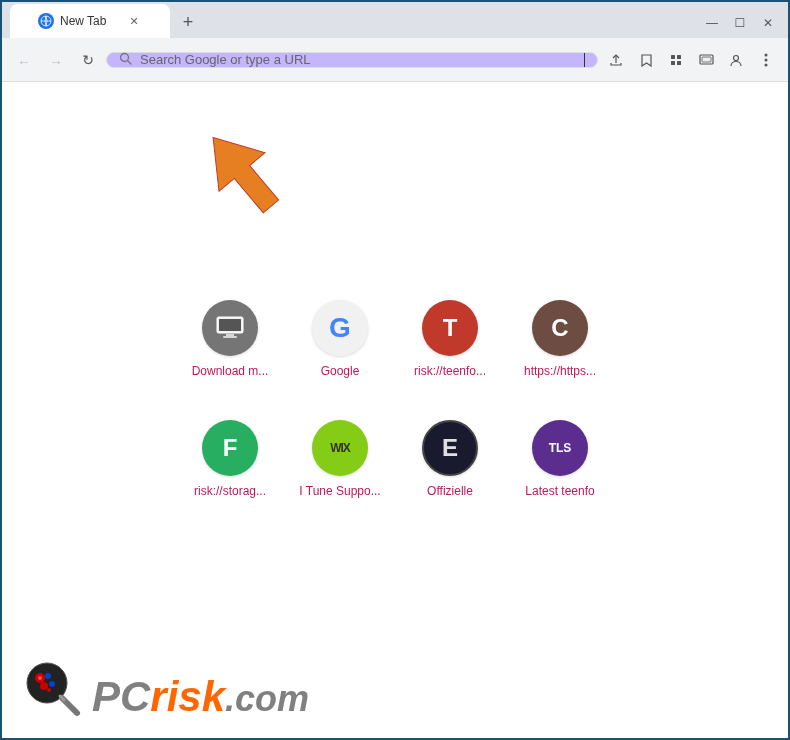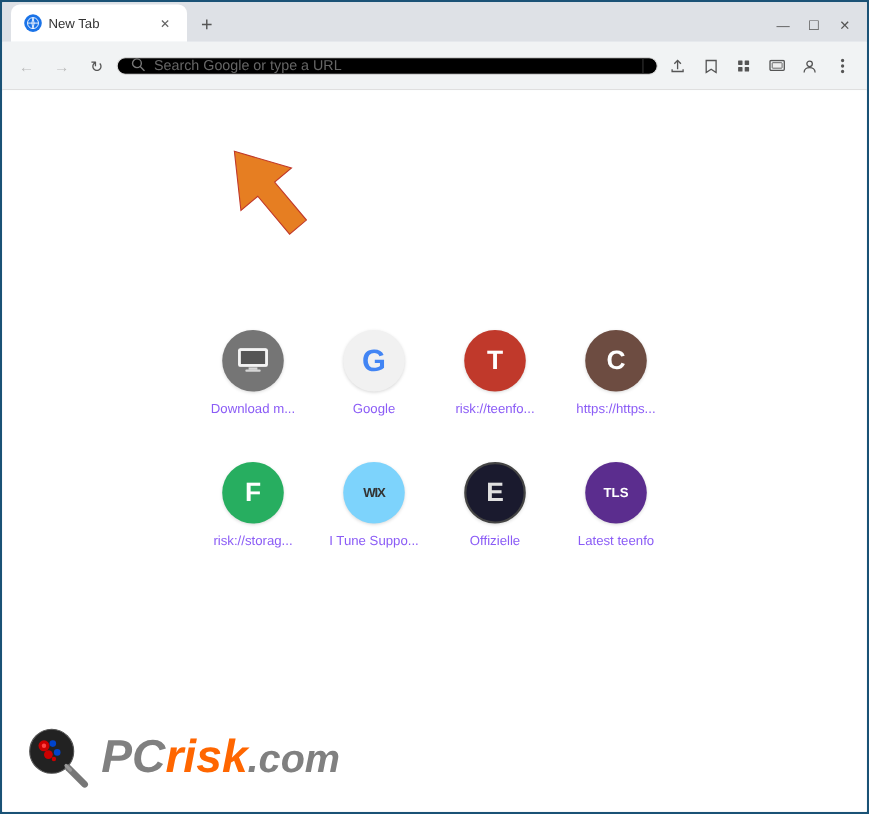--- a/index.html
+++ b/index.html
@@ -27,21 +27,21 @@
       height: 36px;
       display: flex;
       align-items: flex-end;
       padding: 0 8px;
       flex-shrink: 0;
     }
 
     .tab {
       background: #fff;
       border-radius: 8px 8px 0 0;
-      padding: 6px 12px;
+      padding: 6px 28px;
       display: flex;
       align-items: center;
       gap: 6px;
       font-size: 12px;
       color: #333;
       min-width: 160px;
       height: 34px;
     }
 
     .tab-favicon {
@@ -123,21 +123,21 @@
       border-radius: 50%;
       color: #555;
       cursor: pointer;
       font-size: 14px;
     }
     .nav-btn.disabled { color: #bbb; cursor: default; }
 
     .address-bar {
       flex: 1;
       height: 16px;
-      background: #000000;
+      background: #c4b5fd;
       border: 1px solid #ddd;
       border-radius: 16px;
       display: flex;
       align-items: center;
       padding: 0 12px;
       gap: 8px;
       font-size: 13px;
       color: #333;
     }
 
@@ -235,35 +235,35 @@
       align-items: center;
       justify-content: center;
       font-size: 22px;
       font-weight: bold;
       color: #fff;
       box-shadow: 0 1px 3px rgba(0,0,0,0.15);
     }
 
     .shortcut-label {
       font-size: 12px;
-      color: #8b5cf6;
+      color: #be185d;
       text-align: center;
       max-width: 90px;
       overflow: hidden;
       text-overflow: ellipsis;
       white-space: nowrap;
     }
 
     
     .pcrisk-logo {
       position: absolute;
       bottom: 20px;
       left: 20px;
       display: flex;
-      align-items: center;
+      align-items: flex-end;
       gap: 10px;
     }
 
     .pcrisk-icon {
       width: 60px;
       height: 60px;
     }
 
     .pcrisk-text {
       font-size: 42px;
@@ -412,21 +412,21 @@
       </div>
 
       <div class="shortcut-item">
         <div class="shortcut-icon" style="background:#27ae60;">
           <span style="font-size:24px; font-weight:700; color:#fff; font-family:Arial;">F</span>
         </div>
         <span class="shortcut-label">risk://storag...</span>
       </div>
 
       <div class="shortcut-item">
-        <div class="shortcut-icon" style="background:#7dd3fc;">
+        <div class="shortcut-icon" style="background:#84cc16;">
           <span style="font-size:12px; font-weight:900; color:#333; font-family:Arial; letter-spacing:-1px;">WIX</span>
         </div>
         <span class="shortcut-label">I Tune Suppo...</span>
       </div>
 
       <div class="shortcut-item">
         <div class="shortcut-icon" style="background:#1a1a2e; border: 2px solid #444;">
           <span style="font-size:24px; font-weight:700; color:#e0e0e0; font-family:Arial;">E</span>
         </div>
         <span class="shortcut-label">Offizielle</span>

